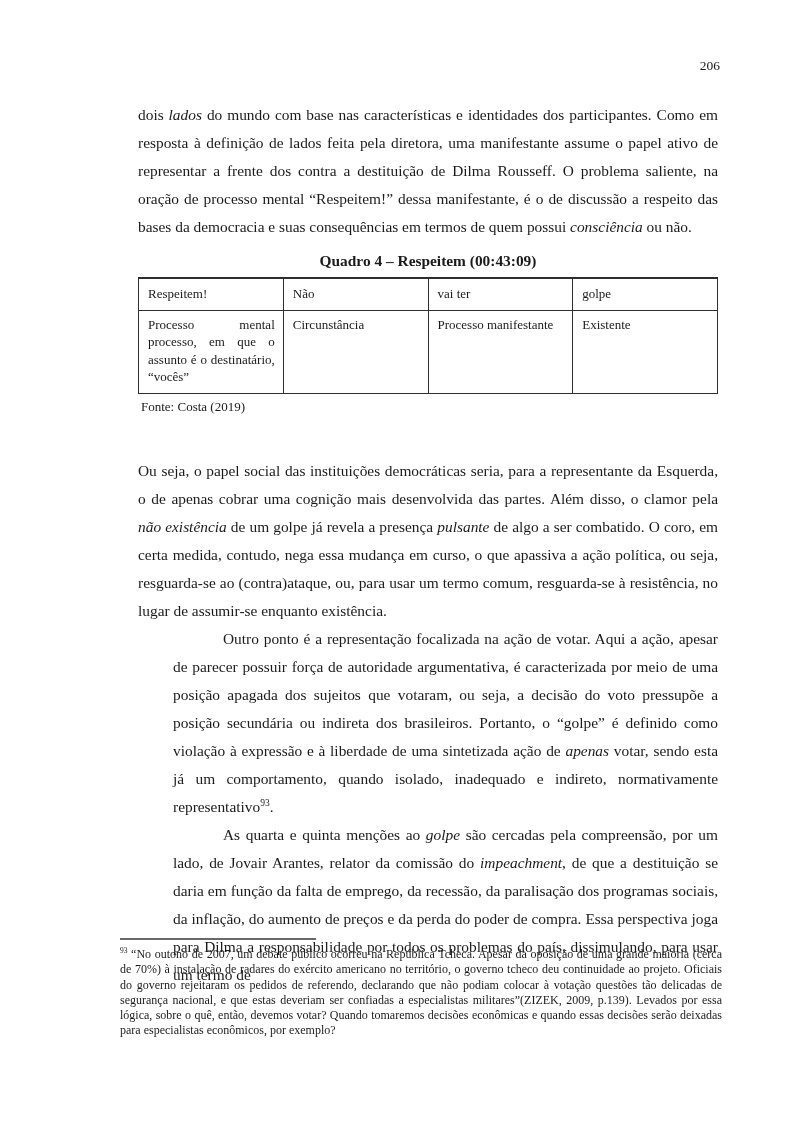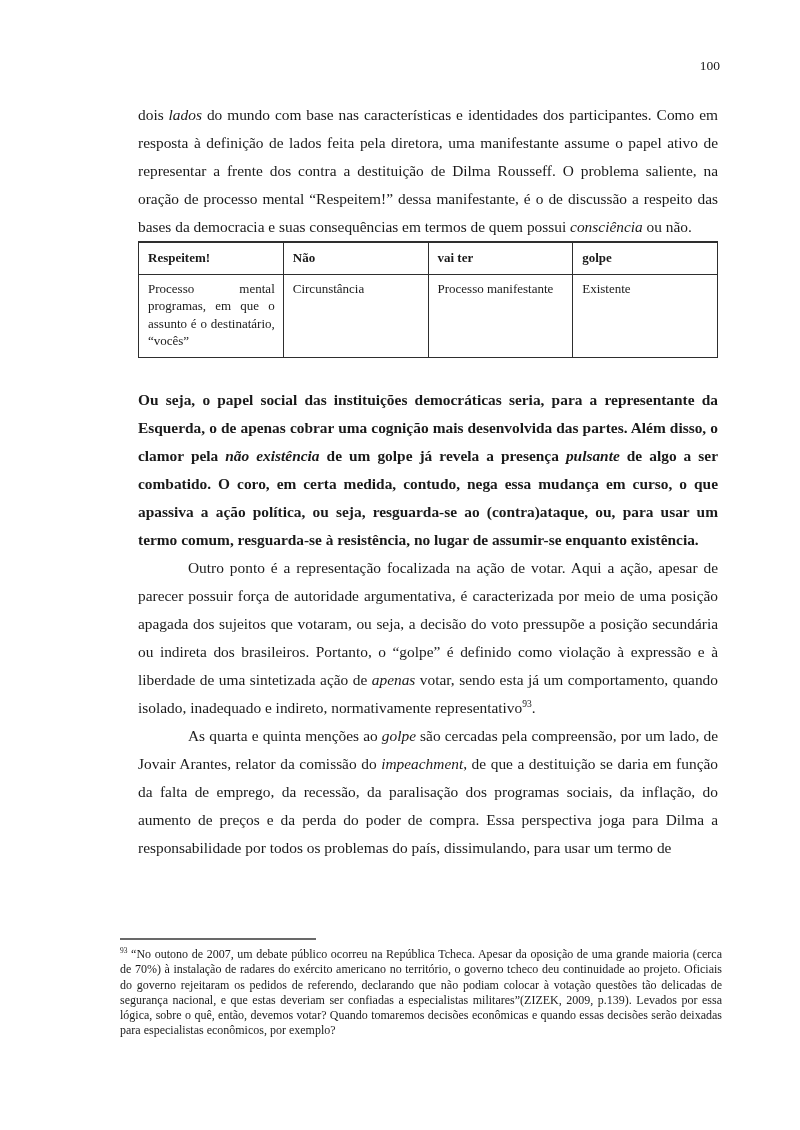--- a/index.html
+++ b/index.html
@@ -27,22 +27,22 @@
     top: 101px;
     left: 138px;
     right: 82px;
   }
   p.body-par {
     margin: 0;
     font-size: 15.4px;
     line-height: 28px;
     text-align: justify;
   }
-  p.body-par.indent { text-indent: 50px; }
-  p.body-par.gap-top { margin-top: 28px; font-weight: bold; }
+  p.body-par.indent { text-indent: 50px; margin-left: 35px; }
+  p.body-par.gap-top { margin-top: 42px; }
   .it { font-style: italic; }
   sup { font-size: 0.62em; line-height: 0; }
   .quadro-title {
     margin: 11px 0 7px 0;
     font-size: 15.4px;
     font-weight: bold;
     text-align: center;
   }
   table.quadro {
     width: 100%;
@@ -52,21 +52,21 @@
     font-size: 13px;
     line-height: 17.5px;
   }
   table.quadro td {
     border: 1.4px solid #2e2e2e;
     vertical-align: top;
     padding: 5px 8px 7px 9px;
     text-align: left;
     overflow: hidden;
   }
-  table.quadro thead td { padding: 6px 19px 7px 9px; font-weight: bold; }
+  table.quadro thead td { padding: 6px 19px 7px 9px; }
   table.quadro td.cell-justify { text-align: justify; }
   .fonte {
     margin: 5px 0 0 3px;
     font-size: 13px;
   }
   .footnote-block {
     position: absolute;
     left: 120px;
     right: 78px;
     top: 938px;
@@ -82,46 +82,48 @@
     font-size: 12px;
     line-height: 15.3px;
     text-align: justify;
   }
 </style>
 </head>
 <body>
 
 <div class="page">
 
-  <div class="page-number">100</div>
+  <div class="page-number">206</div>
 
   <div class="content">
 
     <p class="body-par"><span>dois </span><span class="it">lados</span><span> do mundo com base nas características e identidades dos participantes. Como em resposta à definição de lados feita pela diretora, uma manifestante assume o papel ativo de representar a frente dos contra a destituição de Dilma Rousseff. O problema saliente, na oração de processo mental “Respeitem!” dessa manifestante, é o de discussão a respeito das bases da democracia e suas consequências em termos de quem possui </span><span class="it">consciência</span><span> ou não.</span></p>
 
+    <div class="quadro-title">Quadro 4 – Respeitem (00:43:09)</div>
 
     <table class="quadro">
       <thead>
         <tr>
           <td>Respeitem!</td>
           <td>Não</td>
           <td>vai ter</td>
           <td>golpe</td>
         </tr>
       </thead>
       <tbody>
         <tr>
-          <td class="cell-justify">Processo mental programas, em que o assunto é o destinatário, “vocês”</td>
+          <td class="cell-justify">Processo mental processo, em que o assunto é o destinatário, “vocês”</td>
           <td>Circunstância</td>
           <td>Processo manifestante</td>
           <td>Existente</td>
         </tr>
       </tbody>
     </table>
 
+    <div class="fonte">Fonte: Costa (2019)</div>
 
     <p class="body-par gap-top"><span>Ou seja, o papel social das instituições democráticas seria, para a representante da Esquerda, o de apenas cobrar uma cognição mais desenvolvida das partes. Além disso, o clamor pela </span><span class="it">não existência</span><span> de um golpe já revela a presença </span><span class="it">pulsante</span><span> de algo a ser combatido. O coro, em certa medida, contudo, nega essa mudança em curso, o que apassiva a ação política, ou seja, resguarda-se ao (contra)ataque, ou, para usar um termo comum, resguarda-se à resistência, no lugar de assumir-se enquanto existência.</span></p>
 
     <p class="body-par indent"><span>Outro ponto é a representação focalizada na ação de votar. Aqui a ação, apesar de parecer possuir força de autoridade argumentativa, é caracterizada por meio de uma posição apagada dos sujeitos que votaram, ou seja, a decisão do voto pressupõe a posição secundária ou indireta dos brasileiros. Portanto, o “golpe” é definido como violação à expressão e à liberdade de uma sintetizada ação de </span><span class="it">apenas</span><span> votar, sendo esta já um comportamento, quando isolado, inadequado e indireto, normativamente representativo</span><sup>93</sup><span>.</span></p>
 
     <p class="body-par indent"><span>As quarta e quinta menções ao </span><span class="it">golpe</span><span> são cercadas pela compreensão, por um lado, de Jovair Arantes, relator da comissão do </span><span class="it">impeachment</span><span>, de que a destituição se daria em função da falta de emprego, da recessão, da paralisação dos programas sociais, da inflação, do aumento de preços e da perda do poder de compra. Essa perspectiva joga para Dilma a responsabilidade por todos os problemas do país, dissimulando, para usar um termo de</span></p>
 
   </div>
 
   <div class="footnote-block">

